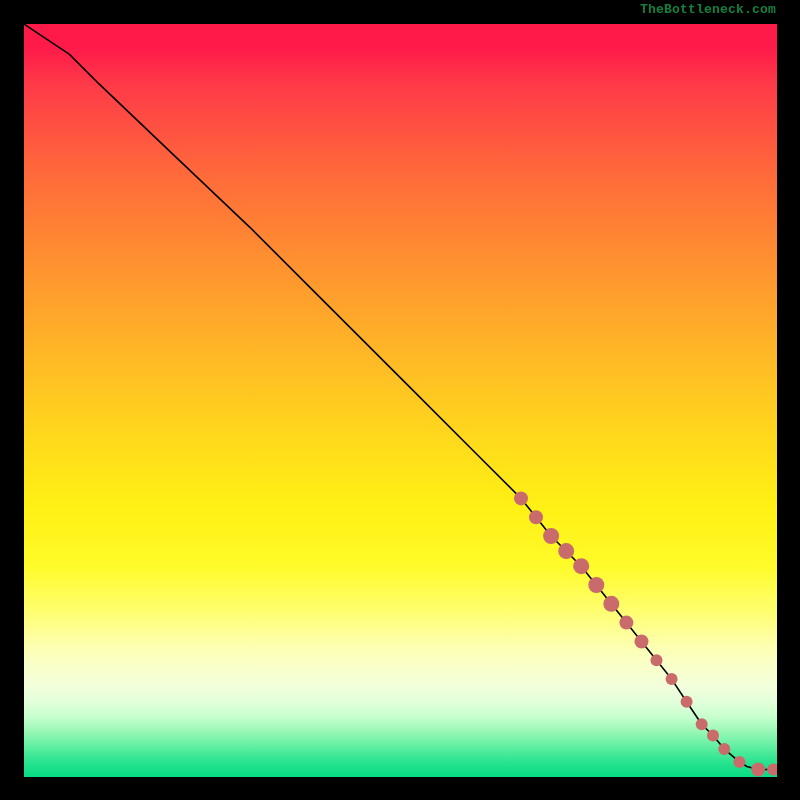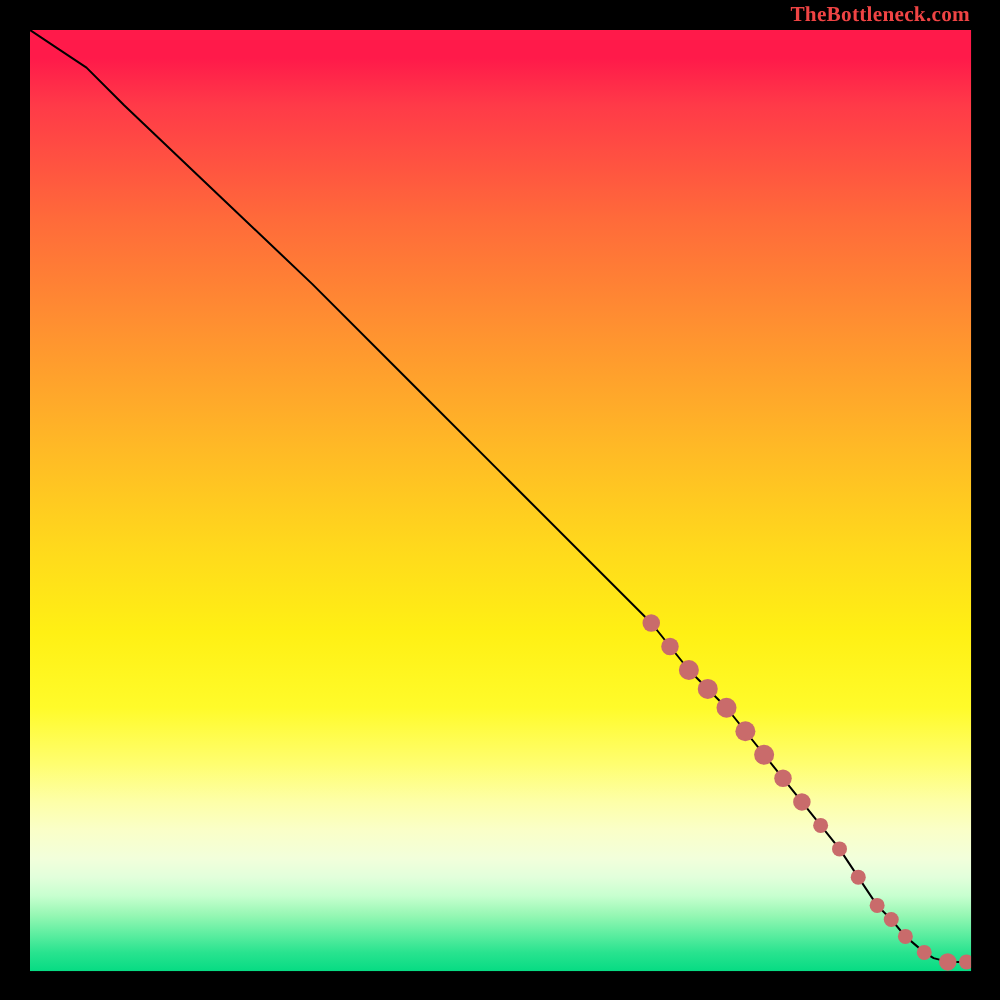--- a/index.html
+++ b/index.html
@@ -41,24 +41,24 @@
       #97f7b4 94%,
       #5feea1 96%,
       #29e38f 98%,
       #06db83 100%
     );
   }
   .attribution {
     position: absolute;
     top: 2px;
     right: 24px;
-    font-family: Liberation Serif, serif;
-    font-size: 17px;
+    font-family: Liberation Mono, monospace;
+    font-size: 13px;
     font-weight: 600;
-    color: #ef4444;
+    color: #15803d;
     letter-spacing: 0.2px;
   }
   svg.overlay {
     position: absolute;
     inset: 0;
     width: 100%;
     height: 100%;
   }
 </style>
 </head>

